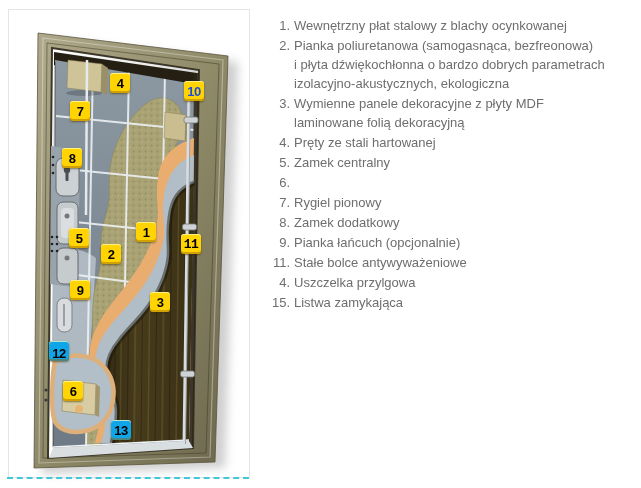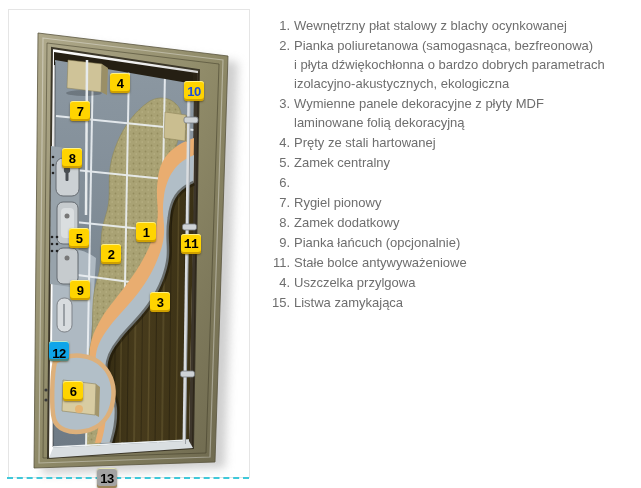--- a/index.html
+++ b/index.html
@@ -245,21 +245,21 @@
     </div>
 
     <div class="marker" style="left: 172px; top: 224px; background: rgb(255, 212, 0); color: rgb(0, 0, 0); font-family: Liberation Mono, monospace;">
       <span>11</span>
     </div>
 
     <div class="marker" style="left: 40px; top: 331px; background: #0ea5e9; color: rgb(0, 0, 0); align-items: flex-end;">
       <span>12</span>
     </div>
 
-    <div class="marker" style="left: 88px; top: 410px; background: #a3a3a3; color: rgb(0, 0, 0); margin-top: 48px;">
+    <div class="marker" style="left: 102px; top: 410px; background: #0ea5e9; color: rgb(0, 0, 0);">
       <span>13</span>
     </div>
   </div>
   </div>
 
   <div class="separator"></div>
 
   <div class="parts">
     <div class="row">
       <span class="num">1.</span>

